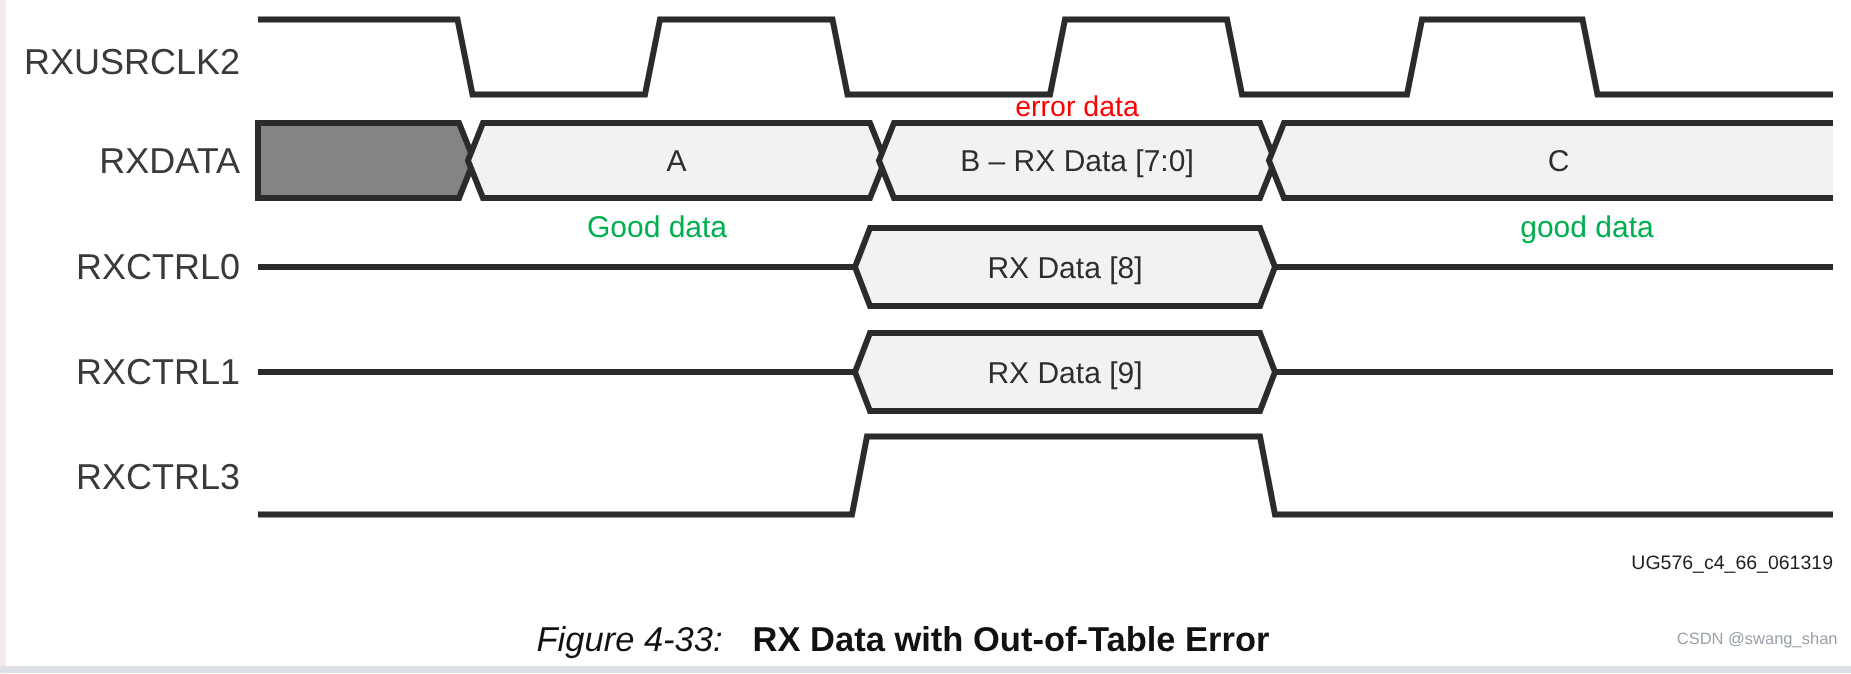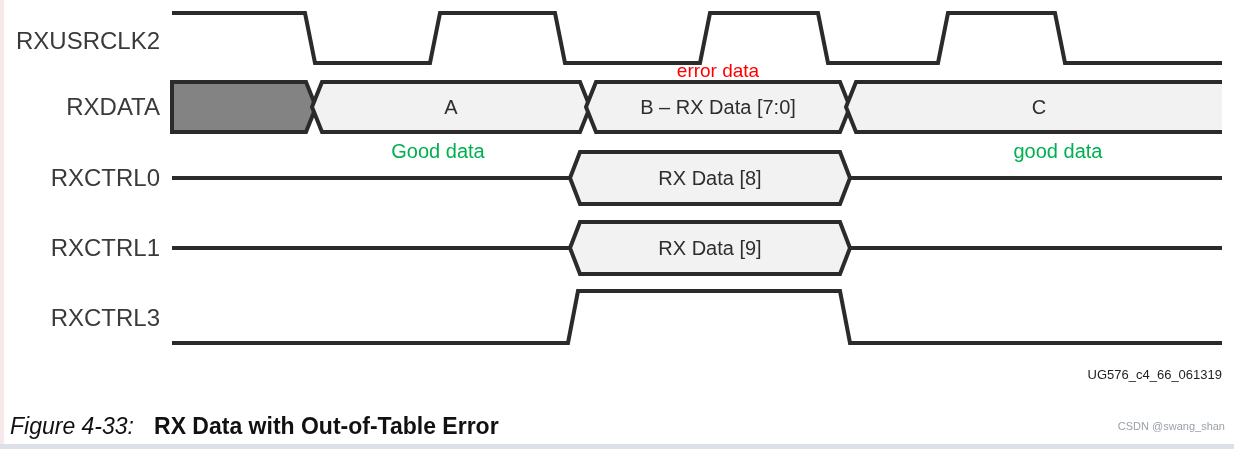--- a/index.html
+++ b/index.html
@@ -14,22 +14,22 @@
   .sig-label{font-size:24px;}
   .bus-label{font-size:20px;fill:#2e2e2e;}
   .ann{font-size:20px;font-weight:400;}
   .ann-error{font-size:19px;}
   .note{font-size:13px;fill:#1f1f1f;}
   .wave{fill:none;stroke:#2b2b2b;stroke-width:4;}
   .bubble{fill:#f2f2f2;stroke:#2b2b2b;stroke-width:4;}
   .bubble-dark{fill:#838383;stroke:#2b2b2b;stroke-width:4;}
   .bubble-fill-only{fill:#f2f2f2;stroke:none;}
   .caption{
-    position:absolute;top:413px;left:0;width:1204px;
-    font-size:23px;color:#111;padding-left:10px;
+    position:absolute;top:413px;left:0;width:1204px;text-align:center;
+    font-size:23px;color:#111;
   }
   .caption .fig{font-style:italic;margin-right:20px;}
   .caption .title{font-weight:bold;}
   .watermark{
     position:absolute;top:420px;right:9px;font-size:11px;color:#9aa1a9;
   }
 </style>
 </head>
 <body>
 

